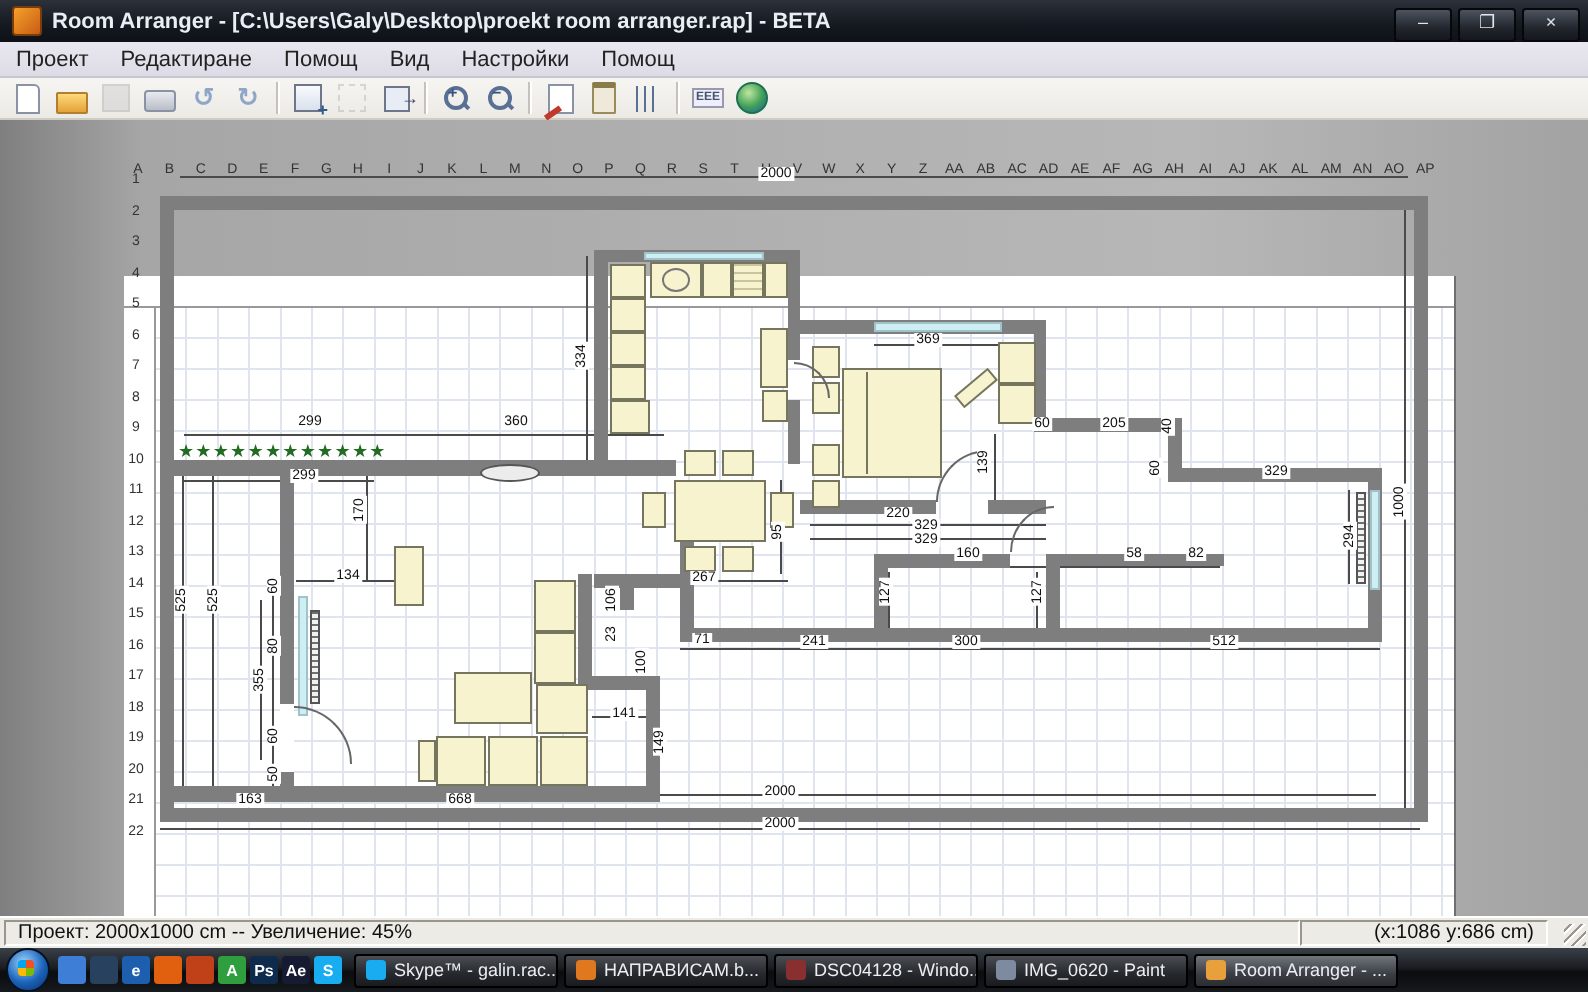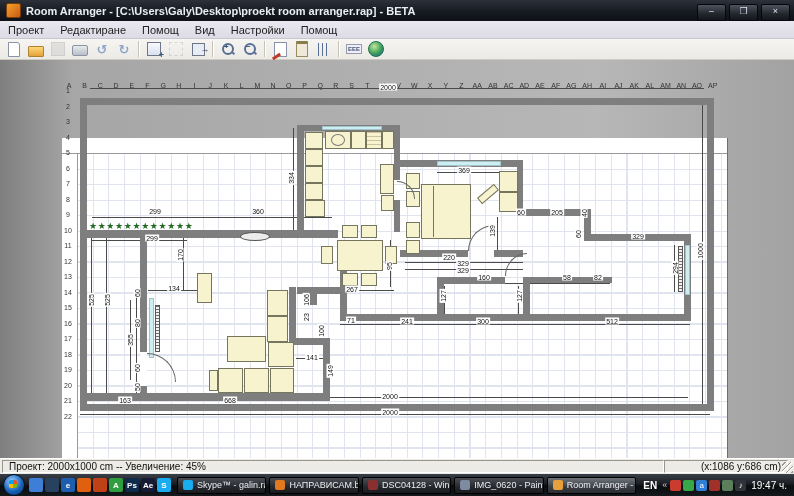--- a/index.html
+++ b/index.html
@@ -73,21 +73,21 @@
   .door{position:absolute;box-sizing:border-box;}
   .door.tr{border-top:1px solid #666;border-right:1px solid #666;border-radius:0 100% 0 0;}
   .door.tl{border-top:1px solid #666;border-left:1px solid #666;border-radius:100% 0 0 0;}
   .star{position:absolute;color:#226b22;font-size:9px;line-height:9px;transform:translate(-50%,-50%);}
   .lens{position:absolute;border:1px solid #555;border-radius:50%;background:#ececec;}
   
   #statusbar{position:absolute;left:0;top:458px;width:794px;height:16px;background:#edebe5;
     border-top:1px solid #fff;display:flex;align-items:center;font-size:10px;color:#111;box-sizing:border-box;}
   .spanel{border:1px solid;border-color:#9a968e #fff #fff #9a968e;height:13px;line-height:12px;padding:0 6px;box-sizing:border-box;}
   #sb-left{flex:1;margin-left:2px;}
-  #sb-right{width:124px;text-align:right;margin-right:6px;}
+  #sb-right{width:124px;text-align:right;margin-right:20px;}
   #grip{position:absolute;right:1px;bottom:1px;width:11px;height:11px;
     background:repeating-linear-gradient(135deg,transparent 0 2px,#9a968e 2px 3px,#fff 3px 4px);}
   
   #taskbar{position:absolute;left:0;top:474px;width:794px;height:22px;
     background:linear-gradient(#3a4048 0%,#1a1d22 45%,#0a0c0e 55%,#16191d);display:flex;align-items:center;padding:0 3px;box-sizing:border-box;}
   #orb{width:20px;height:20px;border-radius:50%;margin-right:4px;position:relative;flex:none;
     background:radial-gradient(circle at 40% 32%,#9ad1ff,#1a62b8 55%,#0a2f66);border:1px solid #04111f;}
   #orb::after{content:"";position:absolute;left:5px;top:5px;width:8px;height:8px;border-radius:2px;
     background:conic-gradient(#f25022 0 25%,#7fba00 0 50%,#ffb900 0 75%,#00a4ef 0);}
   #quicklaunch{display:flex;gap:2px;margin-right:6px;flex:none;}
@@ -449,27 +449,14 @@
         </div>
         <div class="task">
           <div class="ti" style="background: rgb(125, 138, 160);"></div>
           <div style="display: inline;">IMG_0620 - Paint</div>
         </div>
         <div class="task active">
           <div class="ti" style="background: rgb(232, 160, 60);"></div>
           <div style="display: inline;">Room Arranger - ...</div>
         </div>
       </div>
-    <div id="tray">
-      <span id="lang">EN</span>
-      <span id="chev">«</span>
-      <span id="trayicons" style="display: flex; gap: 2px;">
-          <div class="tri" style="background: rgb(204, 59, 48);"></div>
-          <div class="tri" style="background: rgb(55, 167, 74);"></div>
-          <div class="tri" style="background: rgb(47, 127, 214);">a</div>
-          <div class="tri" style="background: rgb(160, 48, 40);"></div>
-          <div class="tri" style="background: rgb(90, 127, 90);"></div>
-          <div class="tri" style="background: rgb(48, 52, 58);">♪</div>
-        </span>
-      <span id="clock">19:47 ч.</span>
-    </div>
   </div>
 </div>
 
 </body></html>

